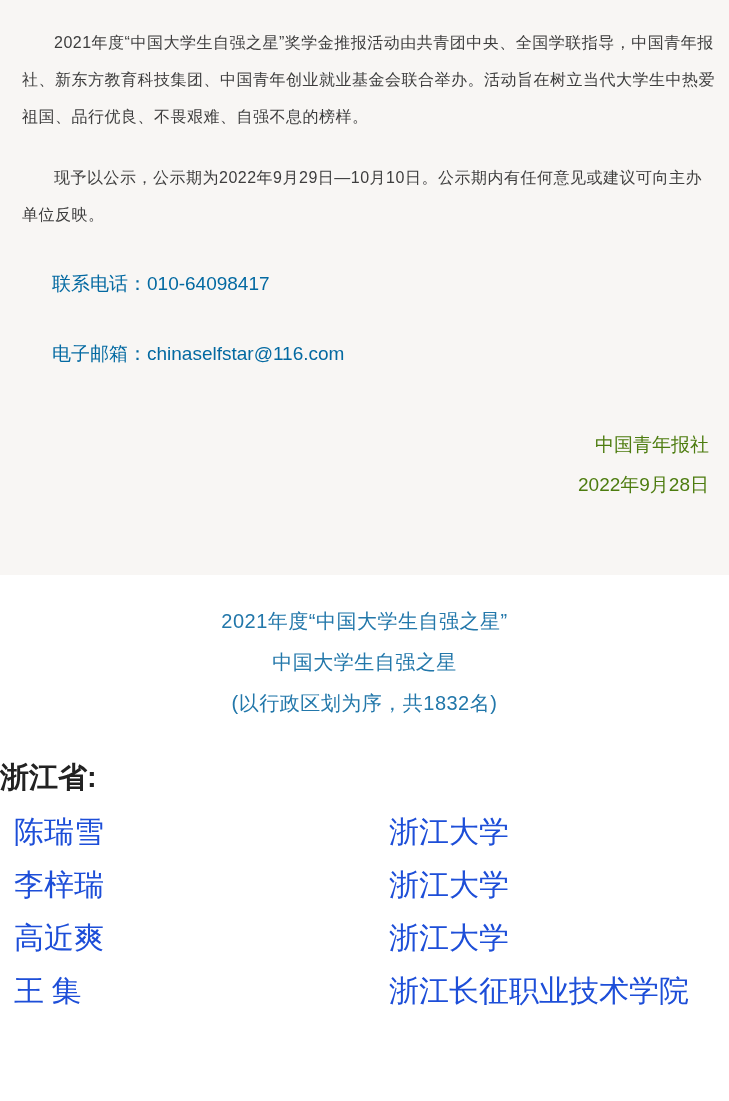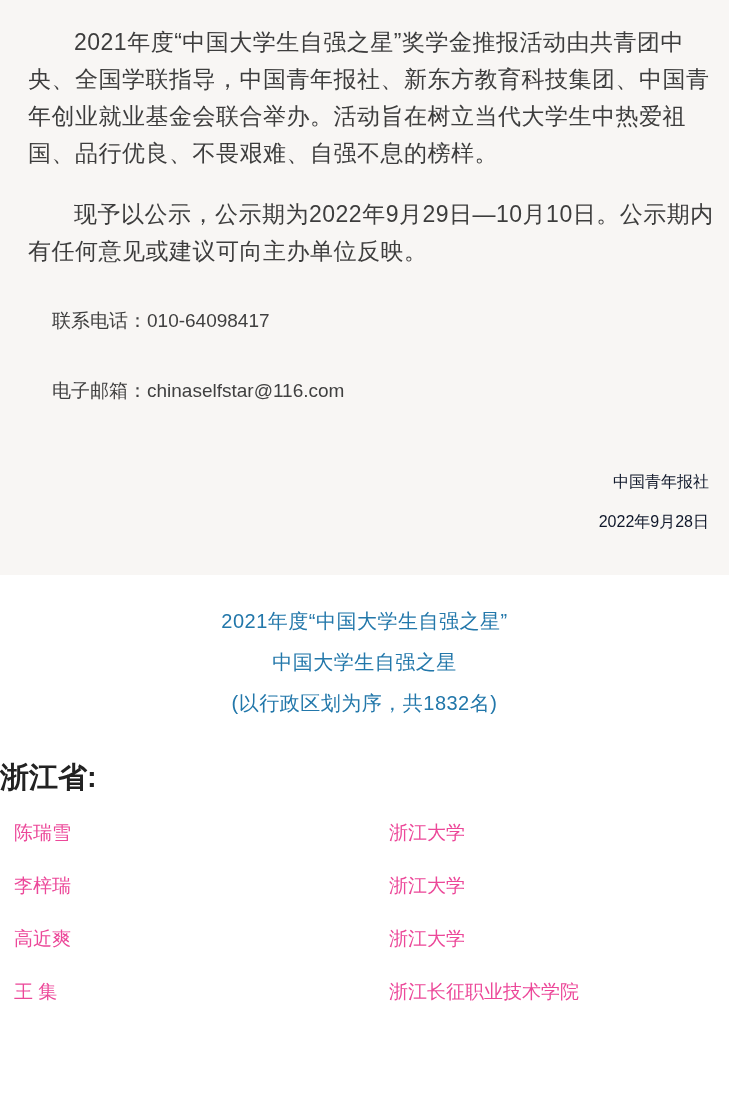--- a/index.html
+++ b/index.html
@@ -10,43 +10,43 @@
   }
   
   .doc-top{
     background:#f8f6f4;
     width:729px;height:575px;
     box-sizing:border-box;
     padding:24px 14px 0 14px;
     color:#3d3d3d;
   }
   .doc-top p{
-    margin:0 0 24px 14px;
-    font-size:23px;
+    margin:0 0 24px 8px;
+    font-size:16px;
     line-height:37px;
     text-indent:2em;
     letter-spacing:0.5px;
   }
   .contact-block{margin-top:26px;}
   .contact-line{
     font-size:19px;
     line-height:38px;
     text-indent:2em;
-    color:#404040;
+    color:#0369a1;
     margin-top:32px;
   }
   .sign-block{
     margin-top:52px;
     text-align:right;
     padding-right:6px;
   }
   .sign-line{
-    font-size:16px;
+    font-size:19px;
     line-height:40px;
-    color:#0f172a;
+    color:#4d7c0f;
   }
   
   .doc-bottom{
     background:#ffffff;
     width:729px;height:526px;
     box-sizing:border-box;
     padding-top:26px;
   }
   .list-title{
     text-align:center;
@@ -63,22 +63,23 @@
     color:#222222;
   }
   .rows{
     margin-top:8px;
     padding-left:14px;
   }
   .row{
     display:flex;
     align-items:center;
     height:53px;
-    font-size:19px;
-    color:#ec4899;
+    font-size:30px;
+    color:#1d4ed8;
+    font-family:Liberation Serif, serif;
   }
   .row .name{
     width:375px;
     flex:0 0 375px;
     white-space:pre;
   }
   .row .school{flex:1;}
   
   .red-box{
     box-sizing:border-box;

